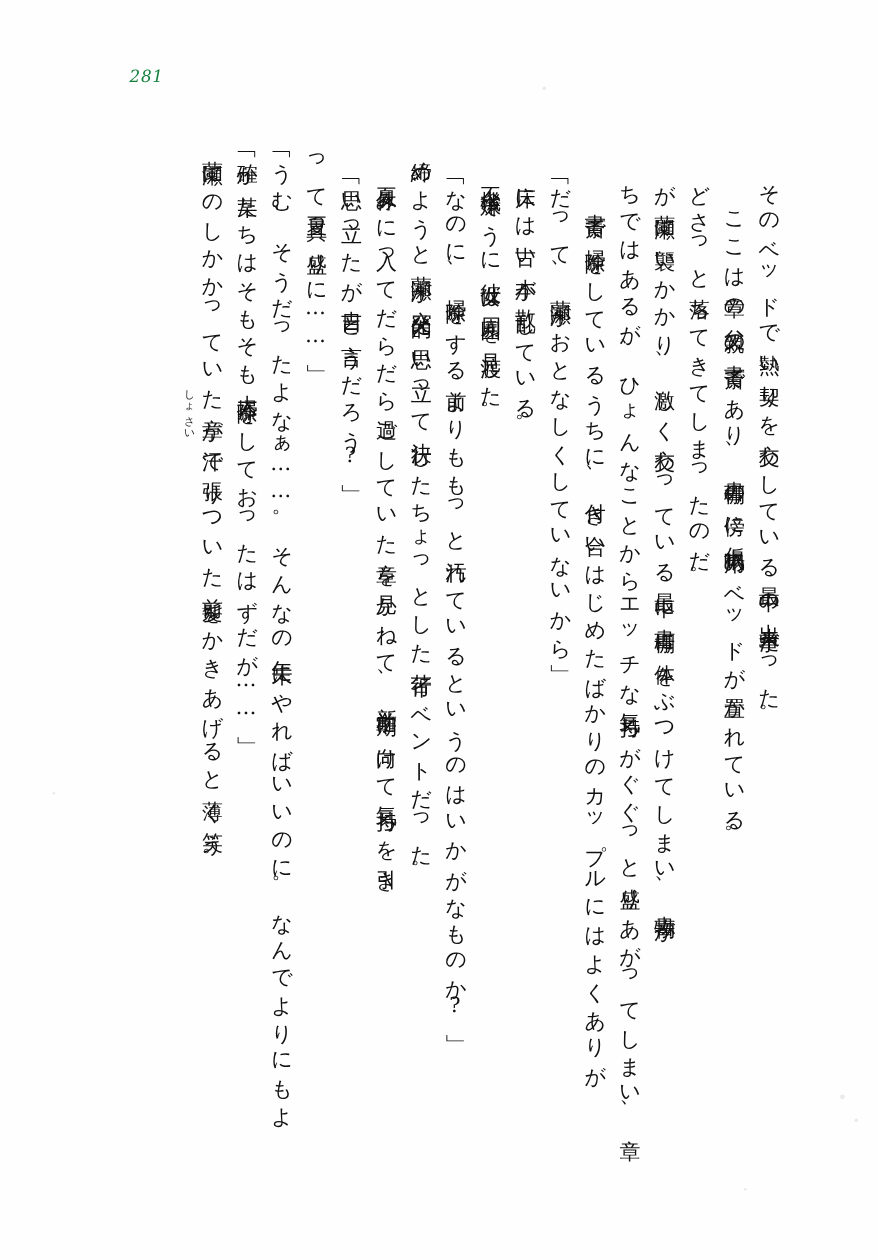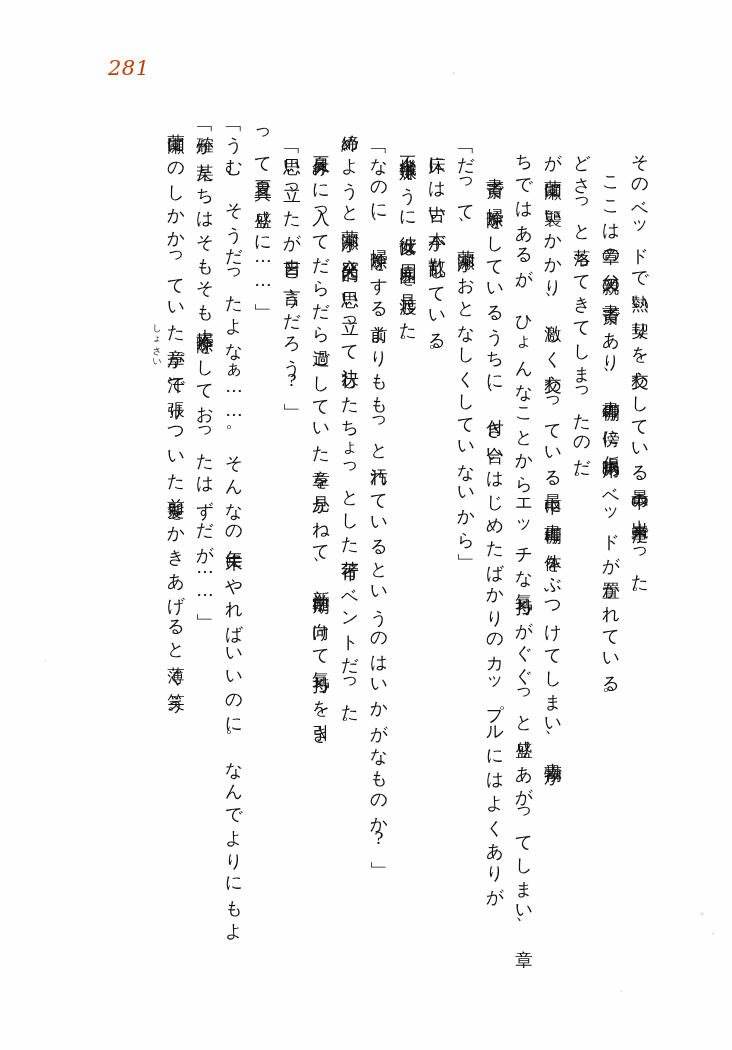--- a/index.html
+++ b/index.html
@@ -30,22 +30,22 @@
     border-radius: 50%;
     opacity: 0.55;
   }
 
   .page-number {
     position: absolute;
     top: 56px;
     left: 108px;
     font-family: "DejaVu Serif", "Liberation Serif", serif;
     font-style: italic;
-    font-size: 21px;
-    color: #c2410c;
+    font-size: 14px;
+    color: #15803d;
     letter-spacing: 0.5px;
   }
 
   
   .body-text {
     position: absolute;
     top: 120px;
     right: 84px;
     height: 800px;
     display: flex;

